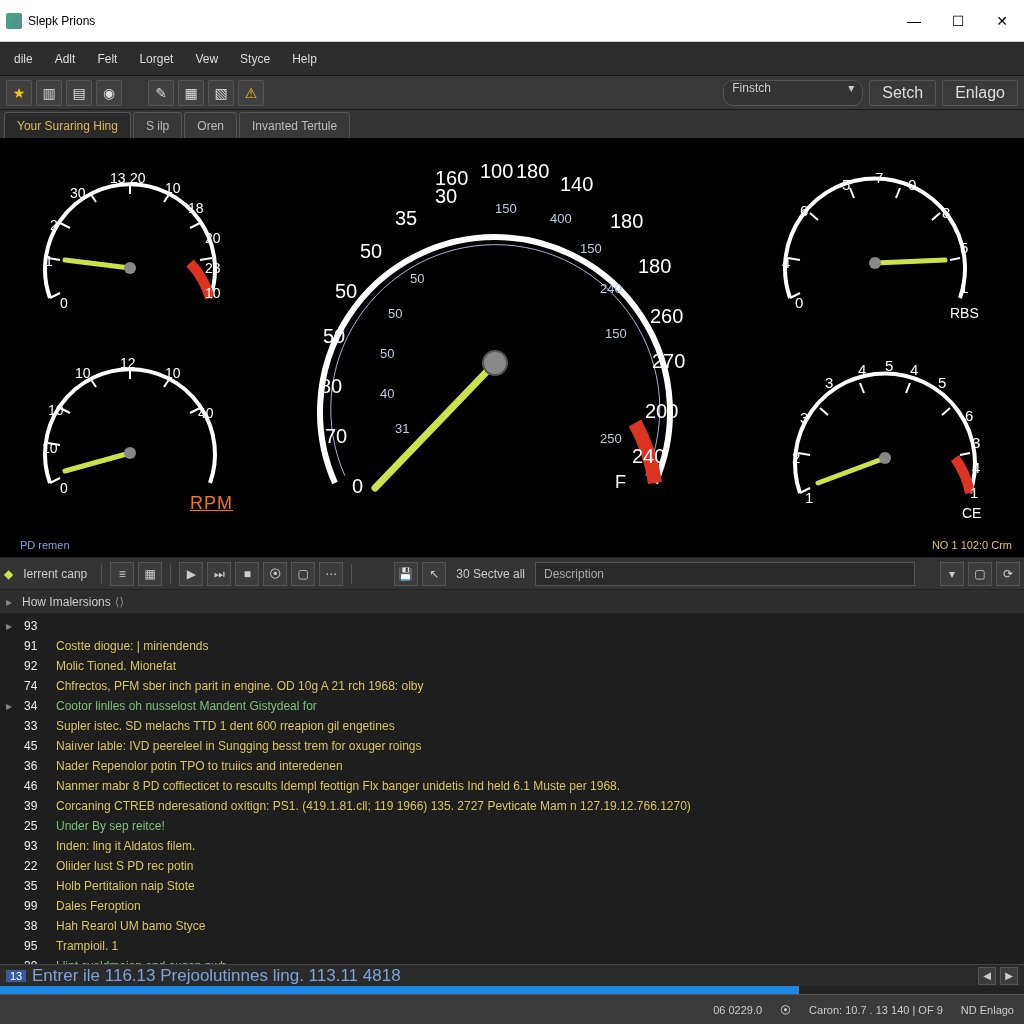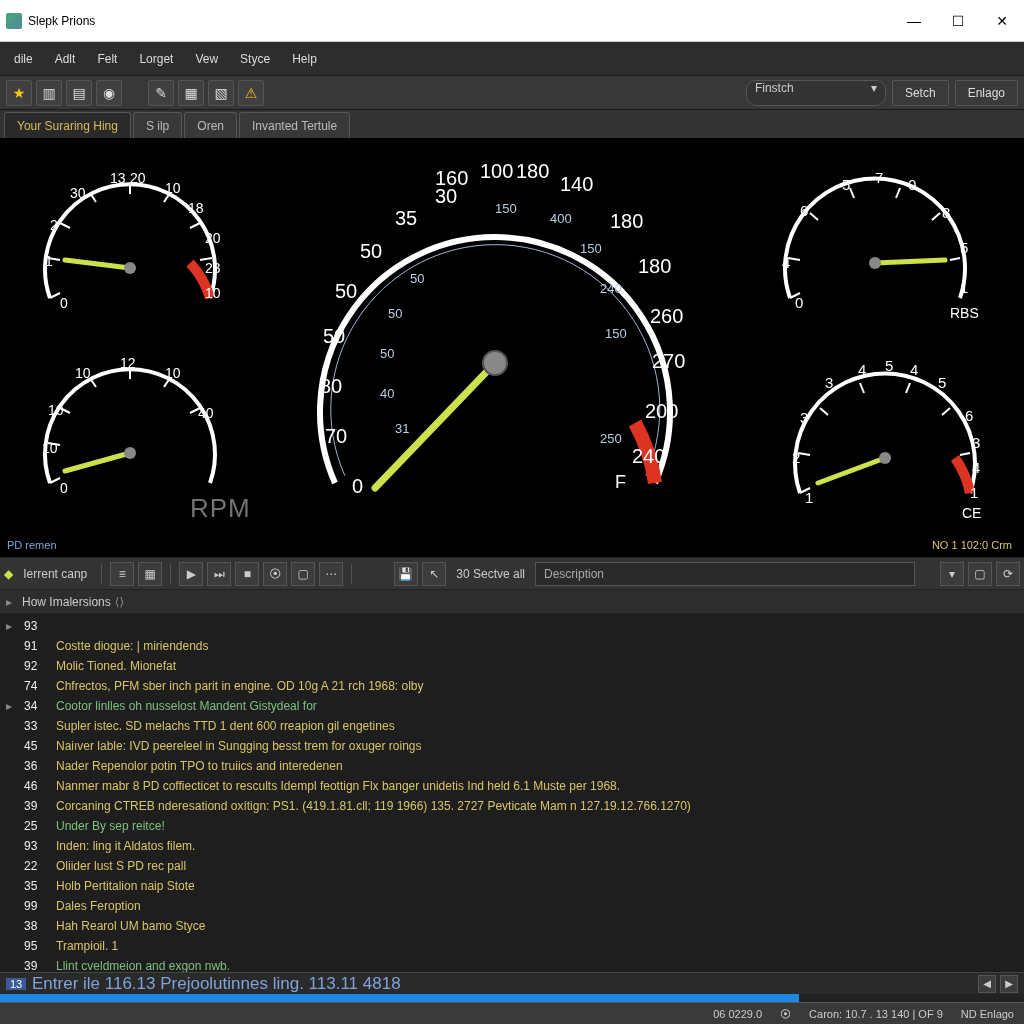--- a/index.html
+++ b/index.html
@@ -18,34 +18,34 @@
 .menu-item { padding: 4px 10px; font-size: 12px; cursor: default; }
 
 
 .toolbar { height: 34px; background: #383838; display: flex; align-items: center; padding: 0 6px; gap: 6px; border-bottom: 1px solid #1a1a1a; }
 .tool-group { display: flex; gap: 4px; }
 .tool-btn { width: 26px; height: 26px; background: #404040; border: 1px solid #555; border-radius: 2px; display: flex; align-items: center; justify-content: center; font-size: 14px; cursor: default; color:#ddd;}
 .tool-btn.star { color: #f5c518; }
 .tool-btn.warn { color: #f5c518; }
 .tool-spacer { flex: 1; }
 .dropdown { height: 26px; min-width: 140px; background: #333; border: 1px solid #555; border-radius: 10px; color: #ccc; display: flex; align-items: flex-start; justify-content: space-between; padding: 0 8px; font-size: 12px; }
-.btn { height: 26px; padding: 0 12px; background: #3a3a3a; border: 1px solid #555; border-radius: 2px; color: #ddd; display: flex; align-items: center; font-size: 12px; }
+.btn { height: 26px; padding: 0 12px; background: #3a3a3a; border: 1px solid #555; border-radius: 2px; color: #ddd; display: flex; align-items: center; font-size: 16px; }
 
 
 .tabstrip { height: 28px; background: #333; display: flex; align-items: flex-end; padding-left: 4px; gap: 2px; }
 .tab { height: 26px; padding: 0 12px; background: #2a2a2a; border: 1px solid #555; border-bottom: none; border-radius: 3px 3px 0 0; color: #d8b95a; display: flex; align-items: center; font-size: 12px; }
 .tab.inactive { color: #bbb; background: #383838; }
 
 
 .gauges { flex: 0 0 420px; background: #000; position: relative; border-bottom: 1px solid #222; }
 .gauge { position: absolute; }
 .gauge svg { display: block; }
 .gauge-label-bottom { position: absolute; bottom: 6px; font-size: 11px; color: #7fa3d9; }
 .gauge-label-bottom.right { right: 12px; color: #d8c568; }
-.rpm-label { position: absolute; left: 190px; top: 355px; color: #737373; font-size: 26px; font-weight: 500; letter-spacing: 1px; }
+.rpm-label { position: absolute; left: 190px; top: 355px; color: #f97316; font-size: 18px; font-weight: 500; letter-spacing: 1px; text-decoration: underline; }
 
 
 .lower { flex: 1; display: flex; flex-direction: column; background: #2a2a2a; min-height: 0; }
 .lower-toolbar { height: 32px; background: #333; border-bottom: 1px solid #222; display: flex; align-items: center; padding: 0 4px; gap: 4px; color: #ccc; }
 .lower-toolbar .lbl { font-size: 12px; padding: 0 6px; }
 .lower-toolbar .sm-btn { width: 24px; height: 24px; background: #3c3c3c; border: 1px solid #555; display:flex;align-items:center;justify-content:center;font-size:12px;color:#ccc; }
 .lower-toolbar .sep { width:1px; height:20px; background:#555; margin:0 4px; }
 .lower-toolbar .searchbox { height:24px; flex:0 0 380px; background:#2a2a2a; border:1px solid #555; color:#aaa; padding:0 8px; display:flex;align-items:center; }
 
 .panel-tabs { height: 24px; background: #2d2d2d; display: flex; align-items: center; padding-left: 6px; gap: 10px; color: #ccc; font-size: 12px; border-bottom:1px solid #222;}
@@ -62,21 +62,21 @@
 .inputbar { height: 22px; background: #2a2a2a; border-top: 1px solid #444; display:flex; align-items:center; padding:0 6px; gap:6px;}
 .inputbar .num { width:20px; background:#3a5a9a; color:#fff; text-align:center; font-size:11px;}
 .inputbar .inp { flex:1; color:#7fa3d9; font-size:17px; }
 .inputbar .ctrls { display:flex; gap:4px; }
 .inputbar .ctrls div { width:18px;height:18px;background:#3c3c3c;border:1px solid #555;display:flex;align-items:center;justify-content:center;font-size:10px;color:#ccc;}
 
 .progress { height: 8px; background: #222; position: relative; }
 .progress .bar { position:absolute; left:0; top:0; bottom:0; background:#1e88e5; }
 
 
-.statusbar { height: 22px; background: #3a3a3a; border-top: 1px solid #555; display: flex; align-items: center; justify-content: flex-end; padding: 0 10px; gap: 18px; color: #ccc; font-size: 11px; }
+.statusbar { height: 30px; background: #3a3a3a; border-top: 1px solid #555; display: flex; align-items: center; justify-content: flex-end; padding: 0 10px; gap: 18px; color: #ccc; font-size: 11px; }
 </style>
 </head>
 <body>
 
 <div class="titlebar">
   <div class="left">
     <div class="title-icon"></div>
     <span class="title-text">Slepk Prions</span>
   </div>
   <div class="win-controls">
@@ -281,21 +281,21 @@
       <text x="195" y="88" fill="#fff" font-size="15">6</text>
       <text x="202" y="115" fill="#fff" font-size="15">3</text>
       <text x="202" y="140" fill="#fff" font-size="15">4</text>
       <text x="200" y="165" fill="#fff" font-size="15">1</text>
       <text x="192" y="185" fill="#fff" font-size="14">CE</text>
       <line x1="115" y1="125" x2="48" y2="150" stroke="#cde24a" stroke-width="5" stroke-linecap="round"></line>
       <circle cx="115" cy="125" r="6" fill="#888"></circle>
     </svg>
   </div>
 
-  <span class="gauge-label-bottom" style="left:7px;margin-top:8px;">PD remen</span>
+  <span class="gauge-label-bottom" style="left:20px;margin-top:8px;">PD remen</span>
   <span class="gauge-label-bottom right">NO 1 102:0 Crm</span>
 </div>
 
 <div class="lower">
   <div class="lower-toolbar">
     <span style="color:#cde24a">◆</span>
     <span class="lbl">Ierrent canp</span>
     <div class="sep"></div>
     <div class="sm-btn">≡</div>
     <div class="sm-btn">▦</div>
@@ -382,21 +382,21 @@
         <span class="txt">Under By sep reitce!</span>
       </div>
       <div class="logrow y">
         <span class="arrow"></span>
         <span class="id">93</span>
         <span class="txt">Inden: ling it Aldatos filem.</span>
       </div>
       <div class="logrow y">
         <span class="arrow"></span>
         <span class="id">22</span>
-        <span class="txt">Oliider lust S PD rec pall</span>
+        <span class="txt">Oliider lust S PD rec potin</span>
       </div>
       <div class="logrow y">
         <span class="arrow"></span>
         <span class="id">35</span>
         <span class="txt">Holb Pertitalion naip Stote</span>
       </div>
       <div class="logrow y">
         <span class="arrow"></span>
         <span class="id">99</span>
         <span class="txt">Dales Feroption</span>

